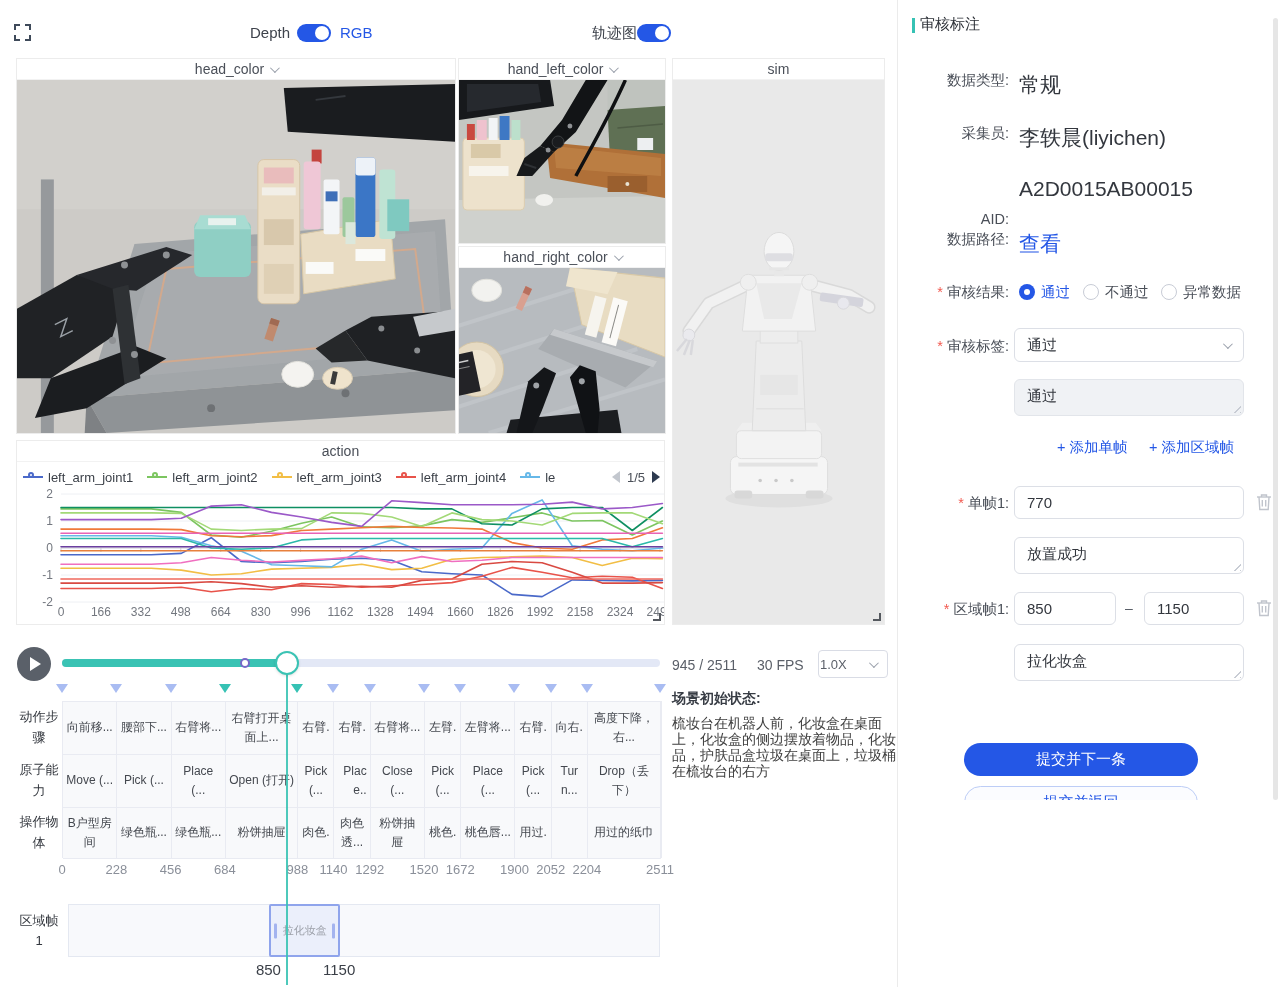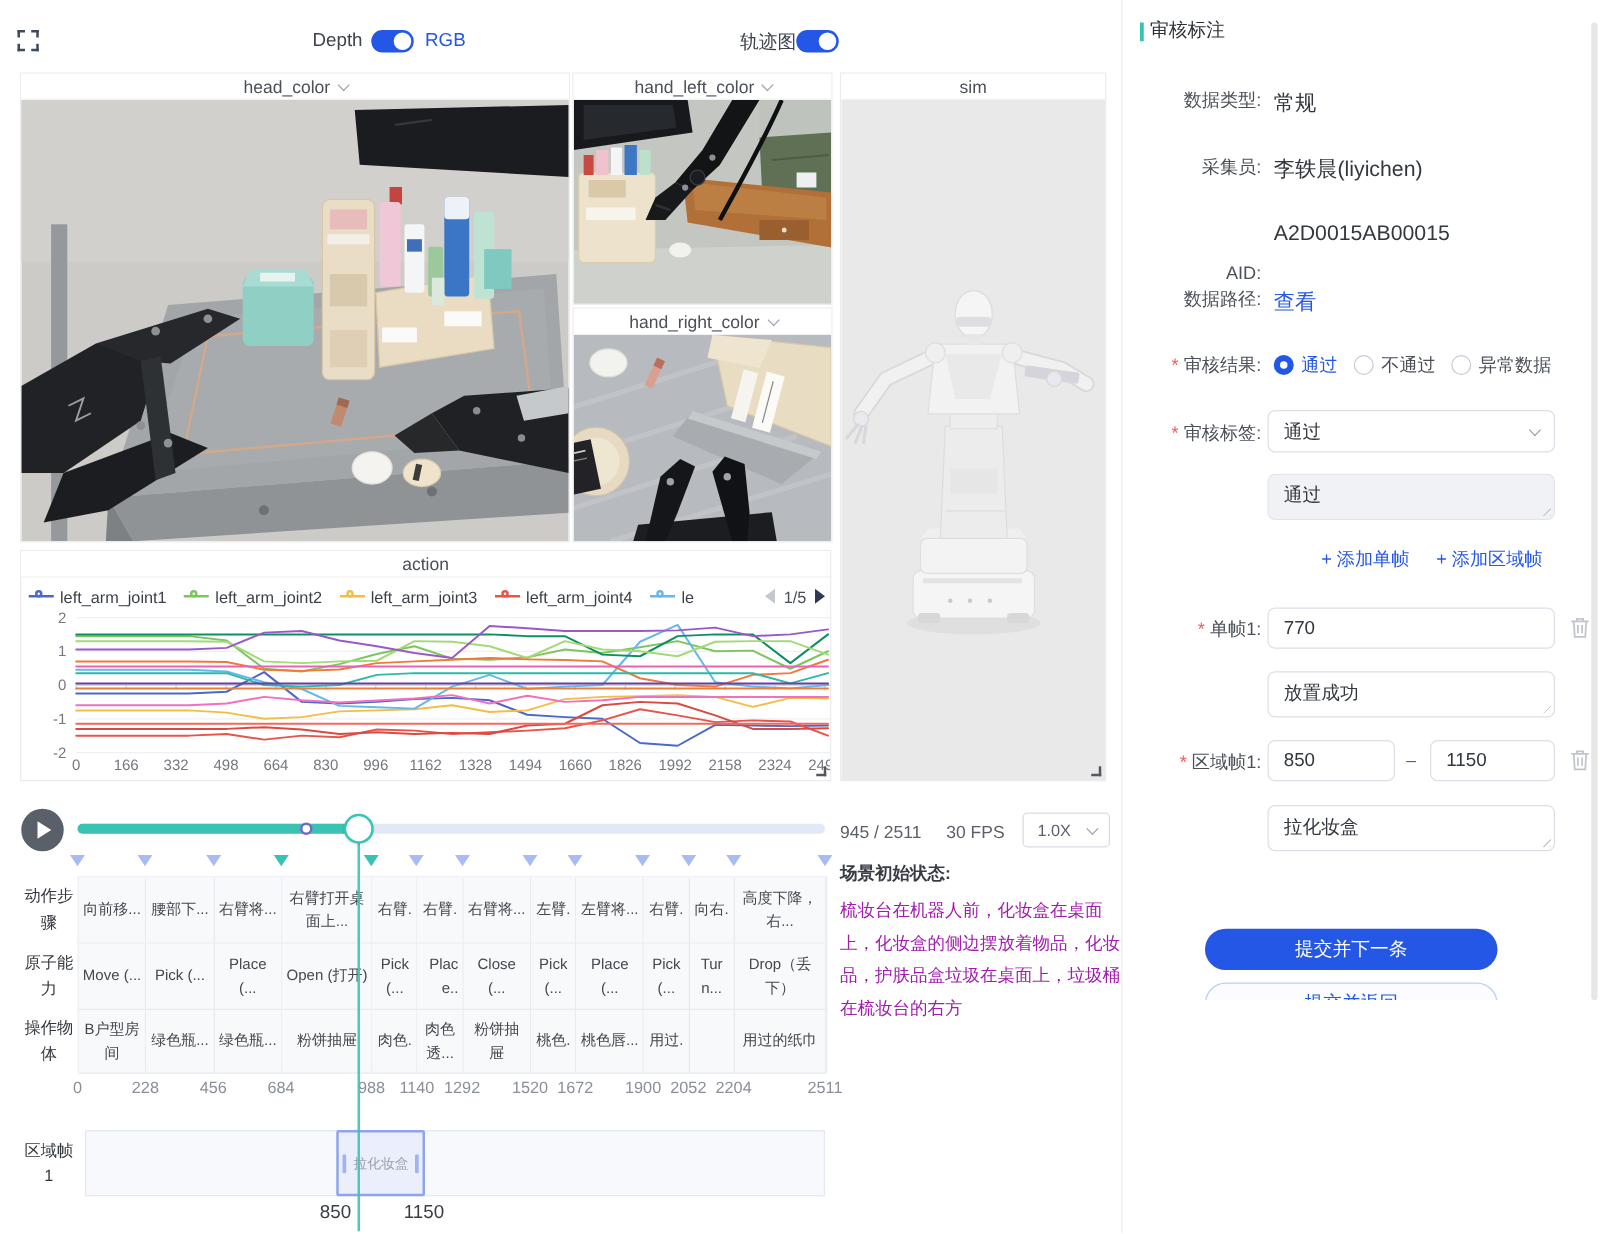--- a/index.html
+++ b/index.html
@@ -43,21 +43,21 @@
 
   
   .play-btn{position:absolute;left:17px;top:647px;width:34px;height:34px;border-radius:50%;background:#5A6069;cursor:pointer;}
   .play-btn span{position:absolute;left:13px;top:10px;width:0;height:0;border-top:7px solid transparent;border-bottom:7px solid transparent;border-left:11px solid #fff;}
   .slider{position:absolute;left:62px;top:659px;width:598px;height:8px;border-radius:4px;background:#E3E8F6;cursor:pointer;}
   .slider-fill{position:absolute;left:0;top:0;height:8px;border-radius:4px;background:#3AC3B4;}
   .slider-dot{position:absolute;top:-1px;width:10px;height:10px;border-radius:50%;background:#fff;border:2.5px solid #7668C8;}
   .slider-handle{position:absolute;top:-8px;width:24px;height:24px;border-radius:50%;background:#fff;border:2px solid #3AC3B4;box-shadow:0 1px 3px rgba(0,0,0,.12);z-index:6;cursor:grab;}
   .pb-text{position:absolute;top:657px;font-size:14px;color:#5A5F68;}
   .speed-box{position:absolute;left:818px;top:650px;width:70px;height:28px;border:1px solid #D9DCE5;border-radius:4px;
-    display:flex;align-items:center;font-size:13px;color:#5A5F68;padding-left:11px;cursor:pointer;background:#fff;}
+    display:flex;align-items:center;font-size:13px;color:#5A5F68;padding-left:1px;cursor:pointer;background:#fff;}
   .speed-box .chev{position:absolute;right:11px;top:10px;}
 
   .current-line{position:absolute;top:665px;width:2px;height:320px;background:#3AC3B4;opacity:.9;z-index:3;}
 
   
   .marker{position:absolute;width:0;height:0;border-left:6px solid transparent;border-right:6px solid transparent;border-top:9px solid #A9BCF2;cursor:pointer;}
   .marker.active{border-top-color:#36C2B4;}
 
   
   .rowlabels{position:absolute;left:16px;top:701px;width:46px;height:157px;}
@@ -79,29 +79,29 @@
   .region-block .grip{position:absolute;top:50%;transform:translateY(-50%);width:3px;height:15px;background:#A3B3EF;border-radius:1px;}
   .region-block .grip.l{left:3px;}
   .region-block .grip.r{right:3px;}
   .region-block span{font-size:11px;color:#9B9FA8;}
   .region-ticks{position:absolute;left:68px;top:961px;width:592px;height:18px;}
   .region-ticks span{position:absolute;transform:translateX(-50%);font-size:15px;color:#3A3F47;}
 
   
   .scene{position:absolute;left:672px;top:690px;width:224px;}
   .scene h4{font-size:14px;color:#383D45;margin-bottom:7px;font-weight:bold;}
-  .scene p{font-size:14px;line-height:26px;color:#a21caf;}
+  .scene p{font-size:14px;line-height:16px;color:#404040;}
 
   
   .rpane{position:absolute;left:897px;top:0;width:383px;height:987px;background:#fff;border-left:1px solid #EBEBEB;}
   .rp-clip{position:absolute;left:0;top:0;width:383px;height:800px;overflow:hidden;}
   .rp-title{position:absolute;left:22px;top:15px;font-size:15px;font-weight:normal;color:#2B2F36;}
   .rp-titlebar{position:absolute;left:14px;top:18px;width:3px;height:15px;background:#36C2B4;}
   .rp-label{position:absolute;left:0;width:111px;text-align:right;font-size:14.5px;color:#4A4F58;}
-  .rp-value{position:absolute;left:121px;font-size:17px;color:#33373E;}
+  .rp-value{position:absolute;left:121px;font-size:21px;color:#33373E;}
   .rp-link{color:#2457E6;cursor:pointer;}
   .req::before{content:"* ";color:#F25A50;}
   .radio{position:absolute;width:16px;height:16px;border-radius:50%;cursor:pointer;}
   .radio.on{background:#2457E6;}
   .radio.on::after{content:"";position:absolute;left:5px;top:5px;width:6px;height:6px;border-radius:50%;background:#fff;}
   .radio.off{background:#fff;border:1px solid #C8CCD6;}
   .radio-lb{position:absolute;font-size:14.5px;cursor:pointer;}
   .rp-select{position:absolute;left:116px;width:230px;height:34px;border:1px solid #DCDFE6;border-radius:6px;background:#fff;
     display:flex;align-items:center;padding-left:12px;font-size:15px;color:#33373E;cursor:pointer;}
   .rp-select .chev{position:absolute;right:13px;}

